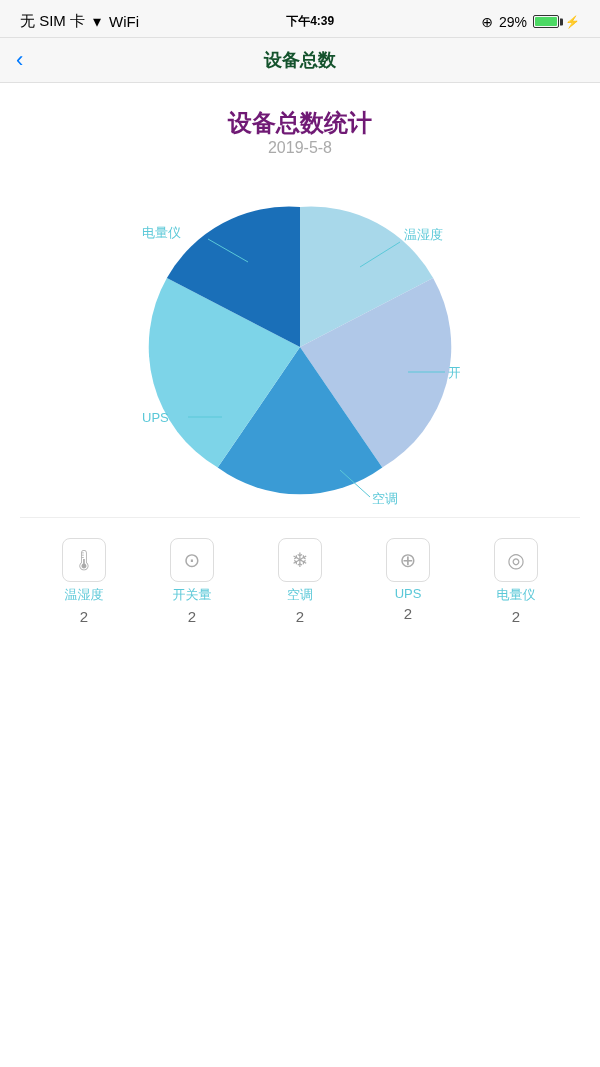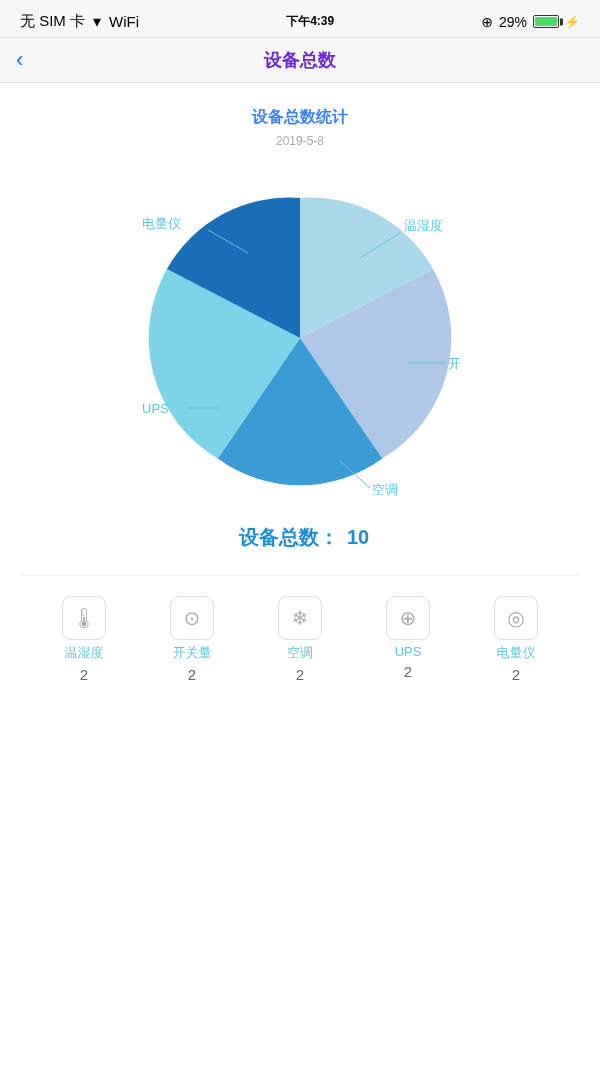--- a/index.html
+++ b/index.html
@@ -70,40 +70,40 @@
       position: absolute;
       left: 16px;
       color: #007aff;
       font-size: 22px;
       cursor: pointer;
       font-weight: 300;
     }
     .nav-title {
       font-size: 18px;
       font-weight: 600;
-      color: #6d28d9;
+      color: #14532d;
     }
 
     
     .main-content {
       padding: 24px 20px 20px;
       display: flex;
       flex-direction: column;
       align-items: center;
       background: #fff;
     }
 
     .page-title {
+      font-size: 24px;
+      font-weight: 700;
+      color: #701a75;
+      margin-bottom: 0;
+    }
+    .page-date {
       font-size: 16px;
-      font-weight: 700;
-      color: #3b82f6;
-      margin-bottom: 6px;
-    }
-    .page-date {
-      font-size: 12px;
       color: #aaa;
       margin-bottom: 30px;
     }
 
     
     .chart-container {
       width: 320px;
       height: 320px;
       position: relative;
       margin-bottom: 10px;
@@ -229,25 +229,20 @@
       <line x1="108" y1="75" x2="68" y2="52" stroke="#5bc8d8" stroke-width="1"></line>
 
       <text x="264" y="52" fill="#5bc8d8" font-size="13" font-family="-apple-system, PingFang SC, sans-serif">温湿度</text>
       <text x="308" y="190" fill="#5bc8d8" font-size="13" font-family="-apple-system, PingFang SC, sans-serif">开关量</text>
       <text x="232" y="316" fill="#5bc8d8" font-size="13" font-family="-apple-system, PingFang SC, sans-serif">空调</text>
       <text x="2" y="235" fill="#5bc8d8" font-size="13" font-family="-apple-system, PingFang SC, sans-serif">UPS</text>
       <text x="2" y="50" fill="#5bc8d8" font-size="13" font-family="-apple-system, PingFang SC, sans-serif">电量仪</text>
     </svg>
   </div>
 
-  <div class="total-section">
-    <span class="total-label">
-      <span>设备总数：</span><span style="color:#1a8fd8;margin-left:8px;font-size:20px;font-weight:700;">10</span>
-    </span>
-  </div>
 
   <div class="divider"></div>
 
   <div class="device-grid" id="device-grid">
   <div class="device-item">
         <div class="device-icon">🌡</div>
         <div class="device-name">温湿度</div>
         <div class="device-count">2</div>
       </div>
       <div class="device-item">

